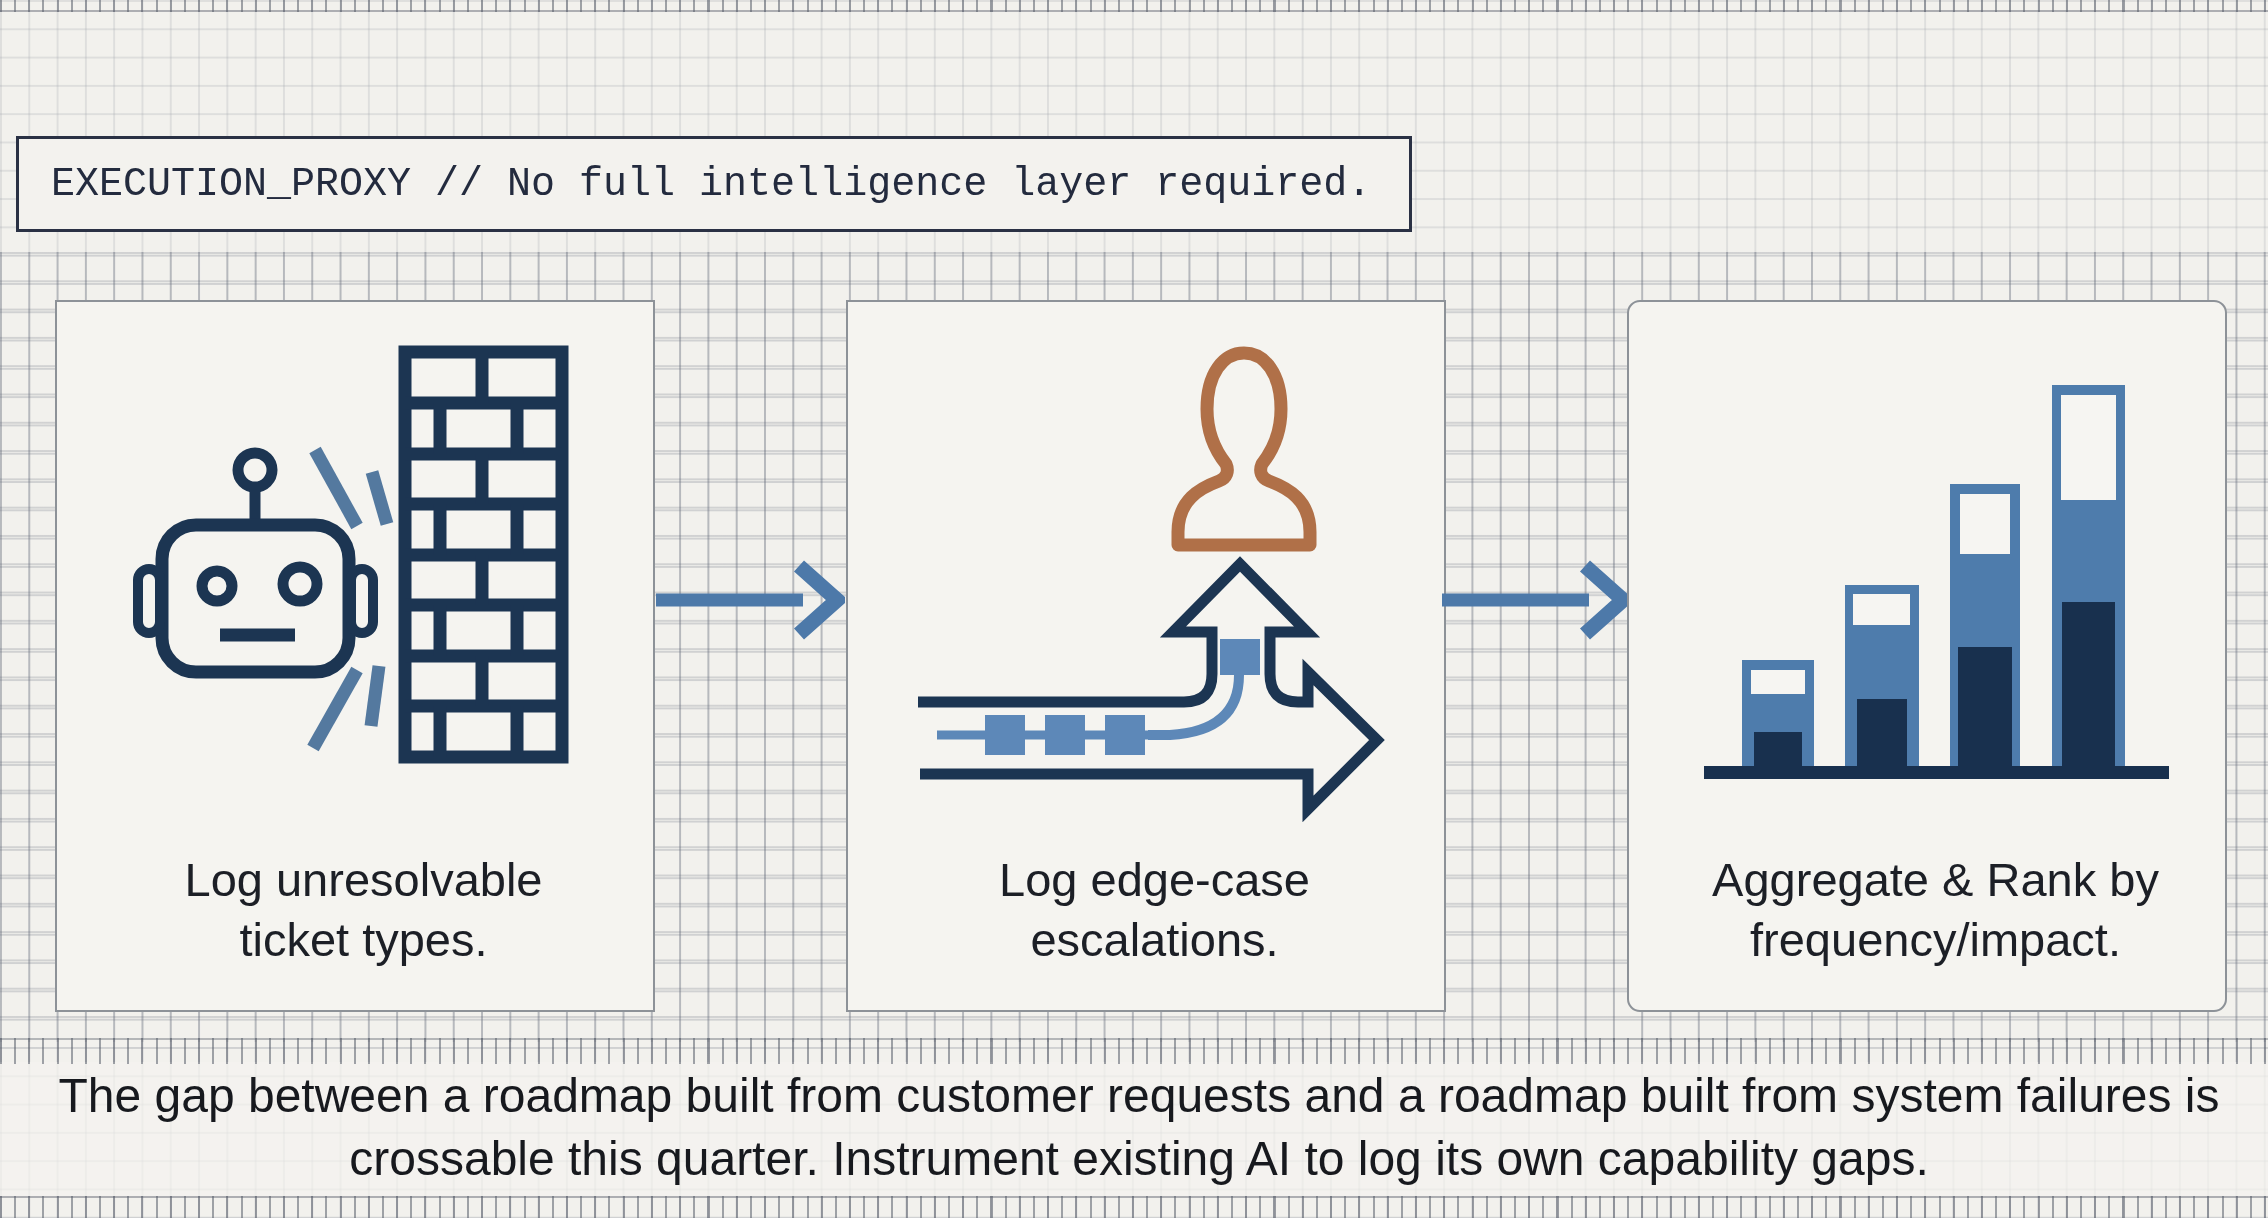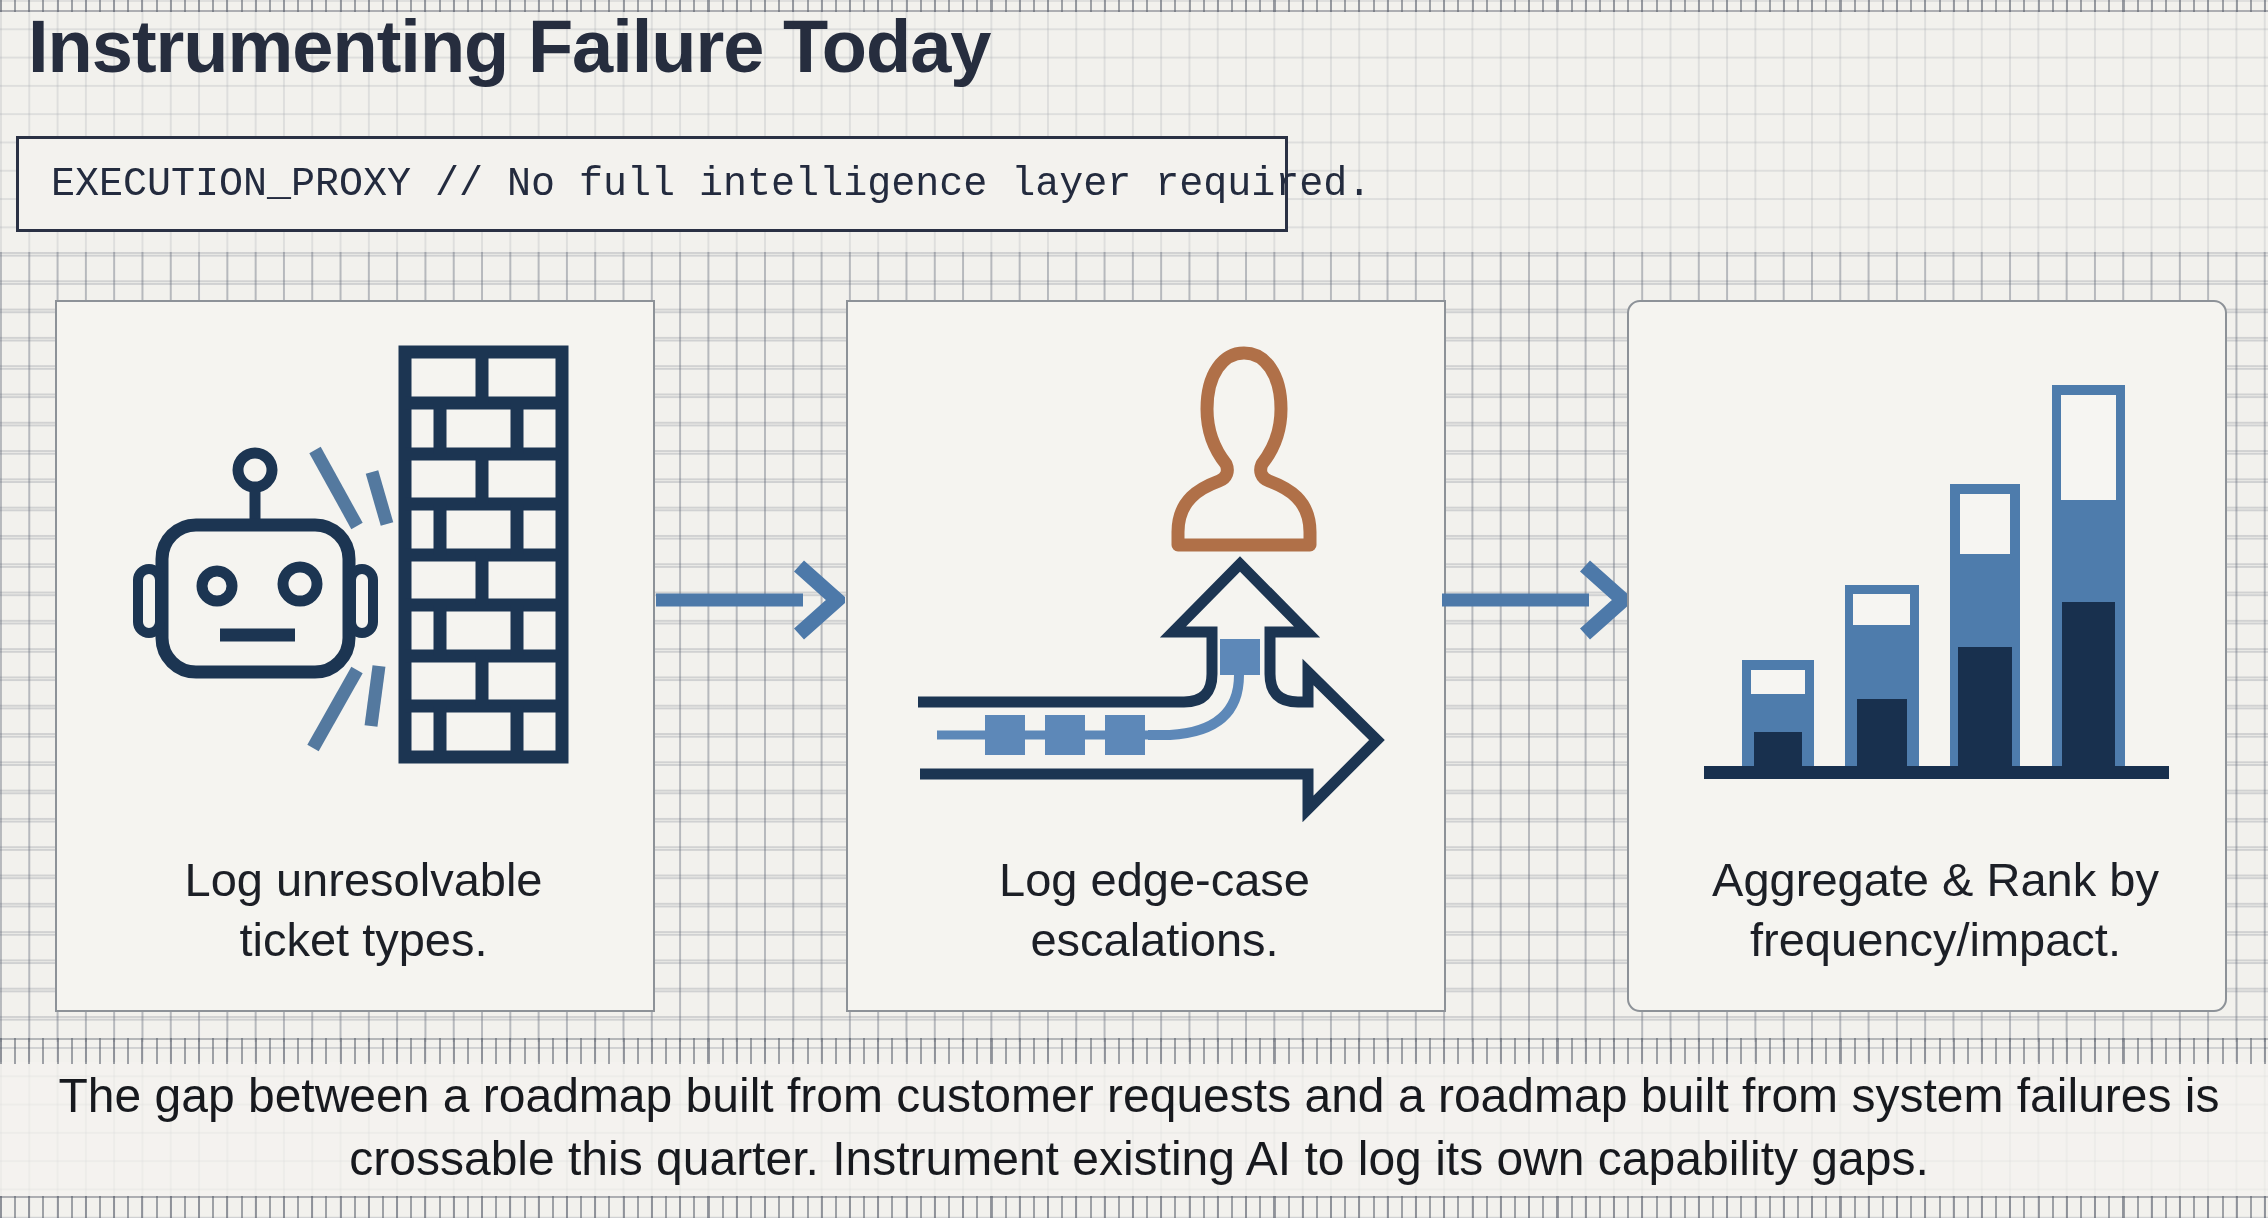--- a/index.html
+++ b/index.html
@@ -39,21 +39,21 @@
   .ticks-top{top:0;height:10px;border-bottom:2px solid rgba(88,94,106,0.45);}
   .ticks-mid{top:1038px;height:24px;border-top:2px solid rgba(88,94,106,0.40);}
   .ticks-bottom{top:1196px;height:22px;border-top:2px solid rgba(88,94,106,0.45);}
 
   .title{
     position:absolute;left:28px;top:6px;margin:0;
     font-size:74px;line-height:1.1;font-weight:bold;
     letter-spacing:-1px;color:#262d3e;
   }
   .tagline-box{
-    position:absolute;left:16px;top:136px;width:1272px;height:96px;
+    position:absolute;left:16px;top:136px;width:1396px;height:96px;
     box-sizing:border-box;border:3px solid #2a3144;background:#f3f2ee;
     display:flex;align-items:center;padding-left:32px;
   }
   .tagline-box span{
     font-family:"Liberation Mono","DejaVu Sans Mono",monospace;
     font-size:40px;color:#232b3e;white-space:nowrap;
   }
   .panel{
     position:absolute;top:300px;width:600px;height:712px;
     box-sizing:border-box;background:#f5f4f0;border:2px solid #8d9298;
@@ -79,21 +79,20 @@
 
 <div class="page">
 
   <div class="grid-strong"></div>
   <div class="band-top"></div>
   <div class="band-footer"></div>
   <div class="ticks ticks-top"></div>
   <div class="ticks ticks-mid"></div>
   <div class="ticks ticks-bottom"></div>
 
-  <h1 class="title">Instrumenting Failure Today</h1>
 
   <div class="tagline-box">
     <span>EXECUTION_PROXY // No full intelligence layer required.</span>
   </div>
 
   <section class="panel panel-1">
     <svg class="icon" width="596" height="520" viewBox="0 0 596 520">
       <g stroke="#1c3552" fill="none">
         <circle cx="198" cy="168" r="17" stroke-width="11"></circle>
         <line x1="198" y1="186" x2="198" y2="224" stroke-width="11"></line>

